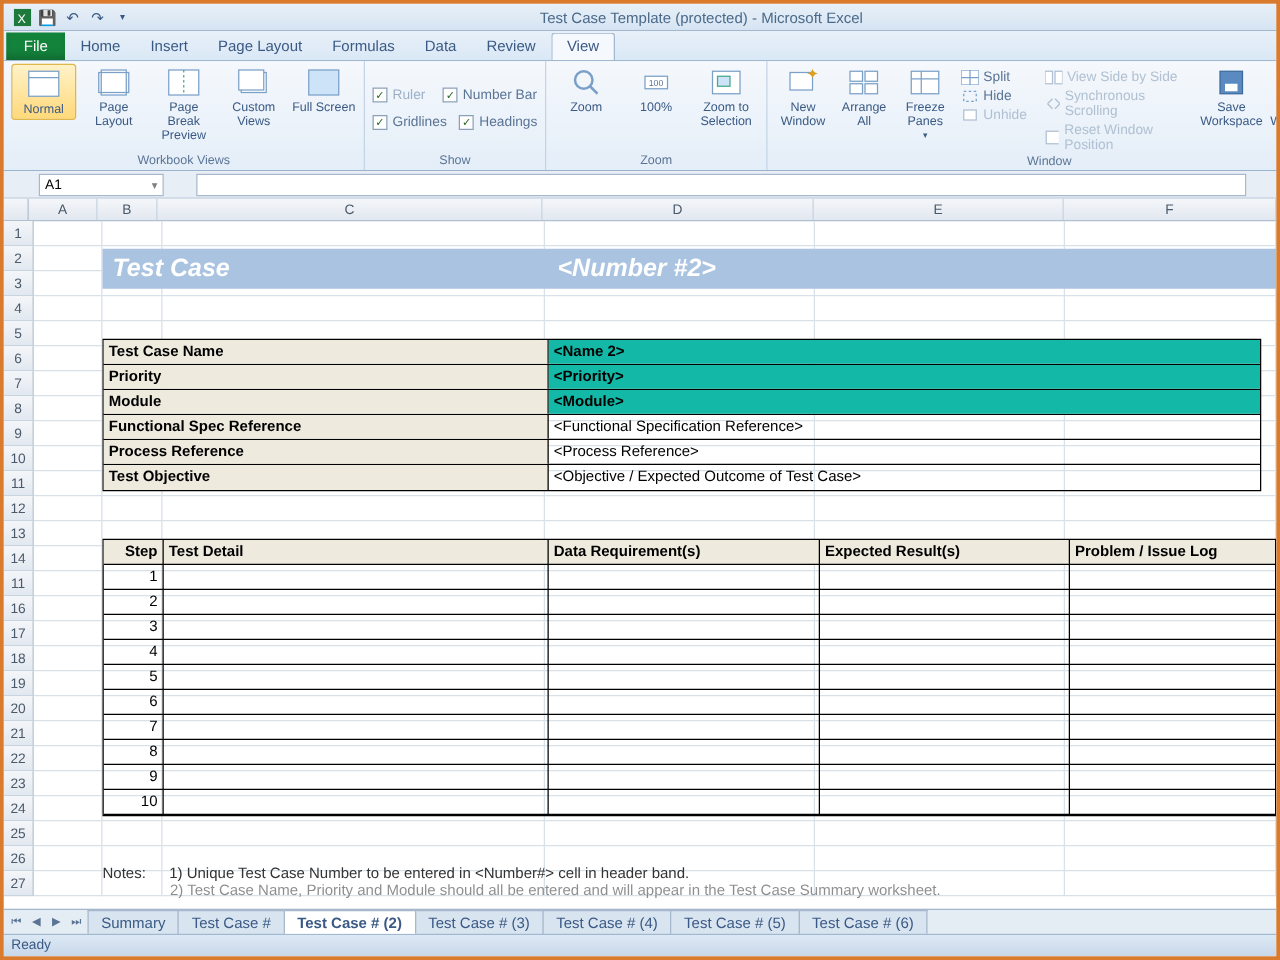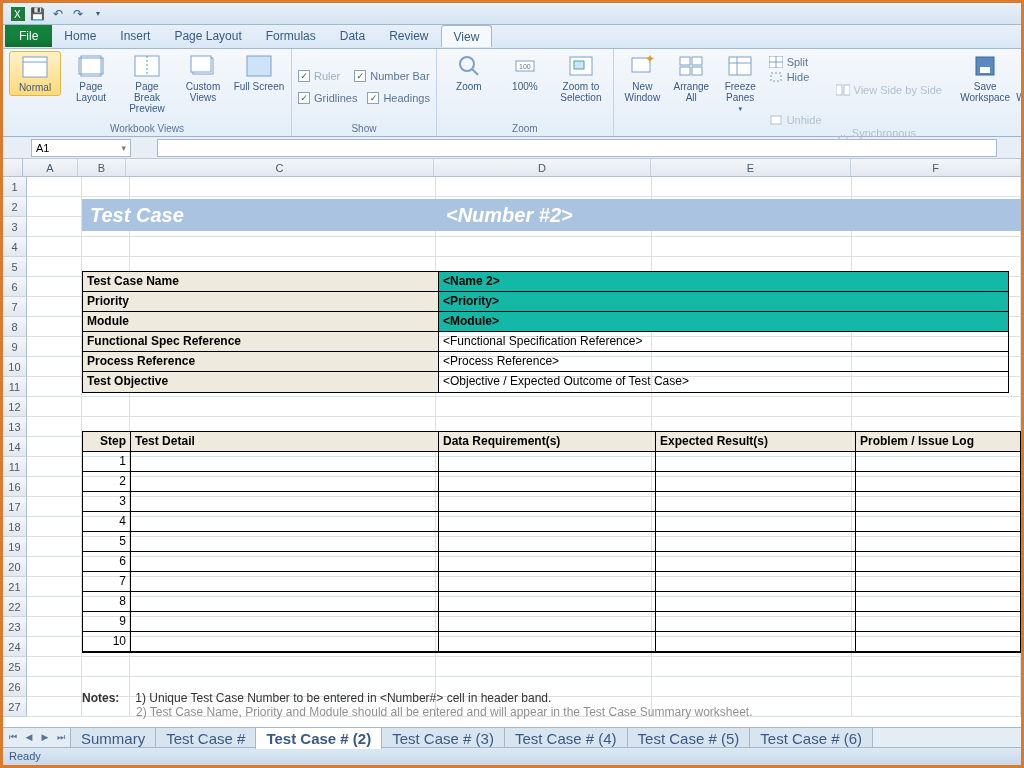--- a/index.html
+++ b/index.html
@@ -5,38 +5,38 @@
 * { box-sizing: border-box; margin: 0; padding: 0; }
 body { font-family: "Segoe UI", Tahoma, sans-serif; font-size: 11px; background: #fff; overflow: hidden; width: 1024px; height: 768px; border: 3px solid #d97a2c; position: relative; }
 
 
 .titlebar { height: 22px; background: linear-gradient(#e8f0f8,#d6e4f2); display: flex; align-items: center; padding: 0 6px; border-bottom: 1px solid #a0b8d0; }
 .qat { display: flex; gap: 2px; align-items: center; }
 .qat-btn { width: 18px; height: 18px; display: flex; align-items: center; justify-content: center; color: #3a5a85; font-size: 12px; }
 .title-text { flex: 1; text-align: center; color: #4a6a8a; font-size: 12px; }
 
 
-.ribbon-tabs { height: 24px; background: linear-gradient(#e8f0f8,#dae8f6); display: flex; align-items: flex-start; padding-left: 2px; border-bottom: 1px solid #a0b8d0; }
+.ribbon-tabs { height: 24px; background: linear-gradient(#e8f0f8,#dae8f6); display: flex; align-items: center; padding-left: 2px; border-bottom: 1px solid #a0b8d0; }
 .file-tab { background: #13823b; color: #fff; padding: 4px 14px; font-size: 12px; height: 22px; display:flex; align-items:center; box-shadow: inset 0 -6px 8px -4px rgba(0,0,0,.25); }
 .rtab { padding: 4px 12px; font-size: 12px; color: #3a5a85; height: 22px; display:flex; align-items:center; cursor:pointer; }
 .rtab.active { background: #f5f8fc; border: 1px solid #a0b8d0; border-bottom: none; border-radius: 3px 3px 0 0; }
 
 
 .ribbon { height: 88px; background: linear-gradient(#f5f8fc,#e4eef8); border-bottom: 1px solid #9bb3cd; display: flex; }
 .rgroup { border-right: 1px solid #c3d4e6; padding: 2px 6px 0 6px; display: flex; flex-direction: column; }
 .rgroup-body { flex: 1; display: flex; align-items: flex-start; gap: 4px; }
 .rgroup-label { text-align: center; color: #5a7496; font-size: 10px; padding: 1px 0 2px; }
 .big-btn { display: flex; flex-direction: column; align-items: center; width: 52px; padding: 2px 0; color: #3a5a85; font-size: 10px; line-height: 11px; text-align:center; cursor:pointer; border-radius:3px; }
 .big-btn.sel { background: linear-gradient(#fff2c8,#ffd97a); border:1px solid #e0b84a; }
 .big-ico { width: 30px; height: 26px; margin-bottom: 2px; display:flex; align-items:center; justify-content:center; }
 .check-row { display:flex; align-items:center; gap:4px; color:#5a7496; font-size:11px; padding:2px 0; }
 .check-row.dis { color:#9bb0c8; }
 .small-btn-col { display:flex; flex-direction:column; gap:1px; }
 .small-btn { display:flex; align-items:center; gap:4px; color:#5a7496; font-size:11px; padding:1px 2px; cursor:pointer;}
-.small-btn.dis { color:#b0c0d2;margin-top:28px; }
+.small-btn.dis { color:#b0c0d2; }
 
 
 .formula-row { height: 22px; background:#e8eef6; border-bottom:1px solid #b8c8da; display:flex; align-items:center; }
 .namebox { width: 100px; margin-left: 28px; height: 18px; background:#fff; border:1px solid #a8b8cc; display:flex; align-items:center; padding:0 4px; font-size:11px; position:relative; }
 .namebox::after { content:"▾"; position:absolute; right:4px; color:#808080; font-size:9px; }
 .fx-area { display:flex; align-items:center; margin-left:6px; flex:1; }
 .fx-lbl { font-style:italic; color:#4a4a4a; padding:0 6px;margin-top:48px; }
 .fx-input { flex:1; height:18px; background:#fff; border:1px solid #a8b8cc; margin-right:24px; }
 
 
@@ -68,27 +68,27 @@
 .steps-hdr > div { border-right:1px solid #000; padding:2px 4px; border-bottom:1px solid #000;}
 .steps-row { display:flex; height:20px; }
 .steps-row > div { border-right:1px solid #000; border-bottom:1px solid #000; padding:2px 4px; font-size:12px; }
 .c-step { width:48px; text-align:right; }
 .c-detail { width:308px; }
 .c-data { width:217px; }
 .c-exp { width:200px; }
 .c-prob { flex:1; border-right:none !important; }
 
 .notes { position:absolute; left:55px; top:514px; font-size:12px; color:#333; }
-.notes-lbl { font-weight:bold; display:inline-block; width:50px; }
+.notes-lbl { font-weight:normal; display:inline-block; width:50px; }
 
 
 .sheet-tabs { position:absolute; left:0; right:0; bottom:18px; height:20px; background:#e4ecf4; border-top:1px solid #a8b8cc; display:flex; align-items:center; }
 .nav-btns { display:flex; padding:0 2px; }
 .nav-btn { width:16px; text-align:center; color:#5a7496; font-size:9px; cursor:pointer; }
-.stab { padding:2px 10px; font-size:15px; color:#3a5a85; background:#d8e4f0; border:1px solid #a8b8cc; border-bottom:none; margin-left:-1px; cursor:pointer; position:relative; }
+.stab { padding:2px 10px; font-size:12px; color:#3a5a85; background:#d8e4f0; border:1px solid #a8b8cc; border-bottom:none; margin-left:-1px; cursor:pointer; position:relative; }
 .stab.active { background:#fff; font-weight:bold; z-index:1; }
 .stab::before, .stab::after { content:""; }
 
 
 .status { position:absolute; left:0; right:0; bottom:0; height:18px; background:linear-gradient(#dce8f4,#c8d8ea); border-top:1px solid #a0b8d0; font-size:11px; color:#3a5a85; padding:2px 6px; }
 
 
 svg { display:block; }
 .chk { width:12px; height:12px; border:1px solid #8aa0b8; background:#fff; display:inline-flex; align-items:center; justify-content:center; font-size:9px; color:#2a6a2a; }
 </style>
@@ -101,20 +101,21 @@
         <svg width="14" height="14">
           <rect width="14" height="14" fill="#1e7a3c"></rect>
           <text x="3" y="11" fill="#fff" font-size="10">X</text>
         </svg>
       </span>
     <span class="qat-btn">💾</span>
     <span class="qat-btn">↶</span>
     <span class="qat-btn">↷</span>
     <span class="qat-btn" style="font-size:8px;">▾</span>
   </div>
+  <div class="title-text">Test Case Template (protected)  -  Microsoft Excel</div>
 </div>
 
 <div class="ribbon-tabs">
   <div class="file-tab">File</div>
   <div id="rtabs" style="display: flex;">
       <div class="rtab">Home</div>
       <div class="rtab">Insert</div>
       <div class="rtab">Page Layout</div>
       <div class="rtab">Formulas</div>
       <div class="rtab">Data</div>

